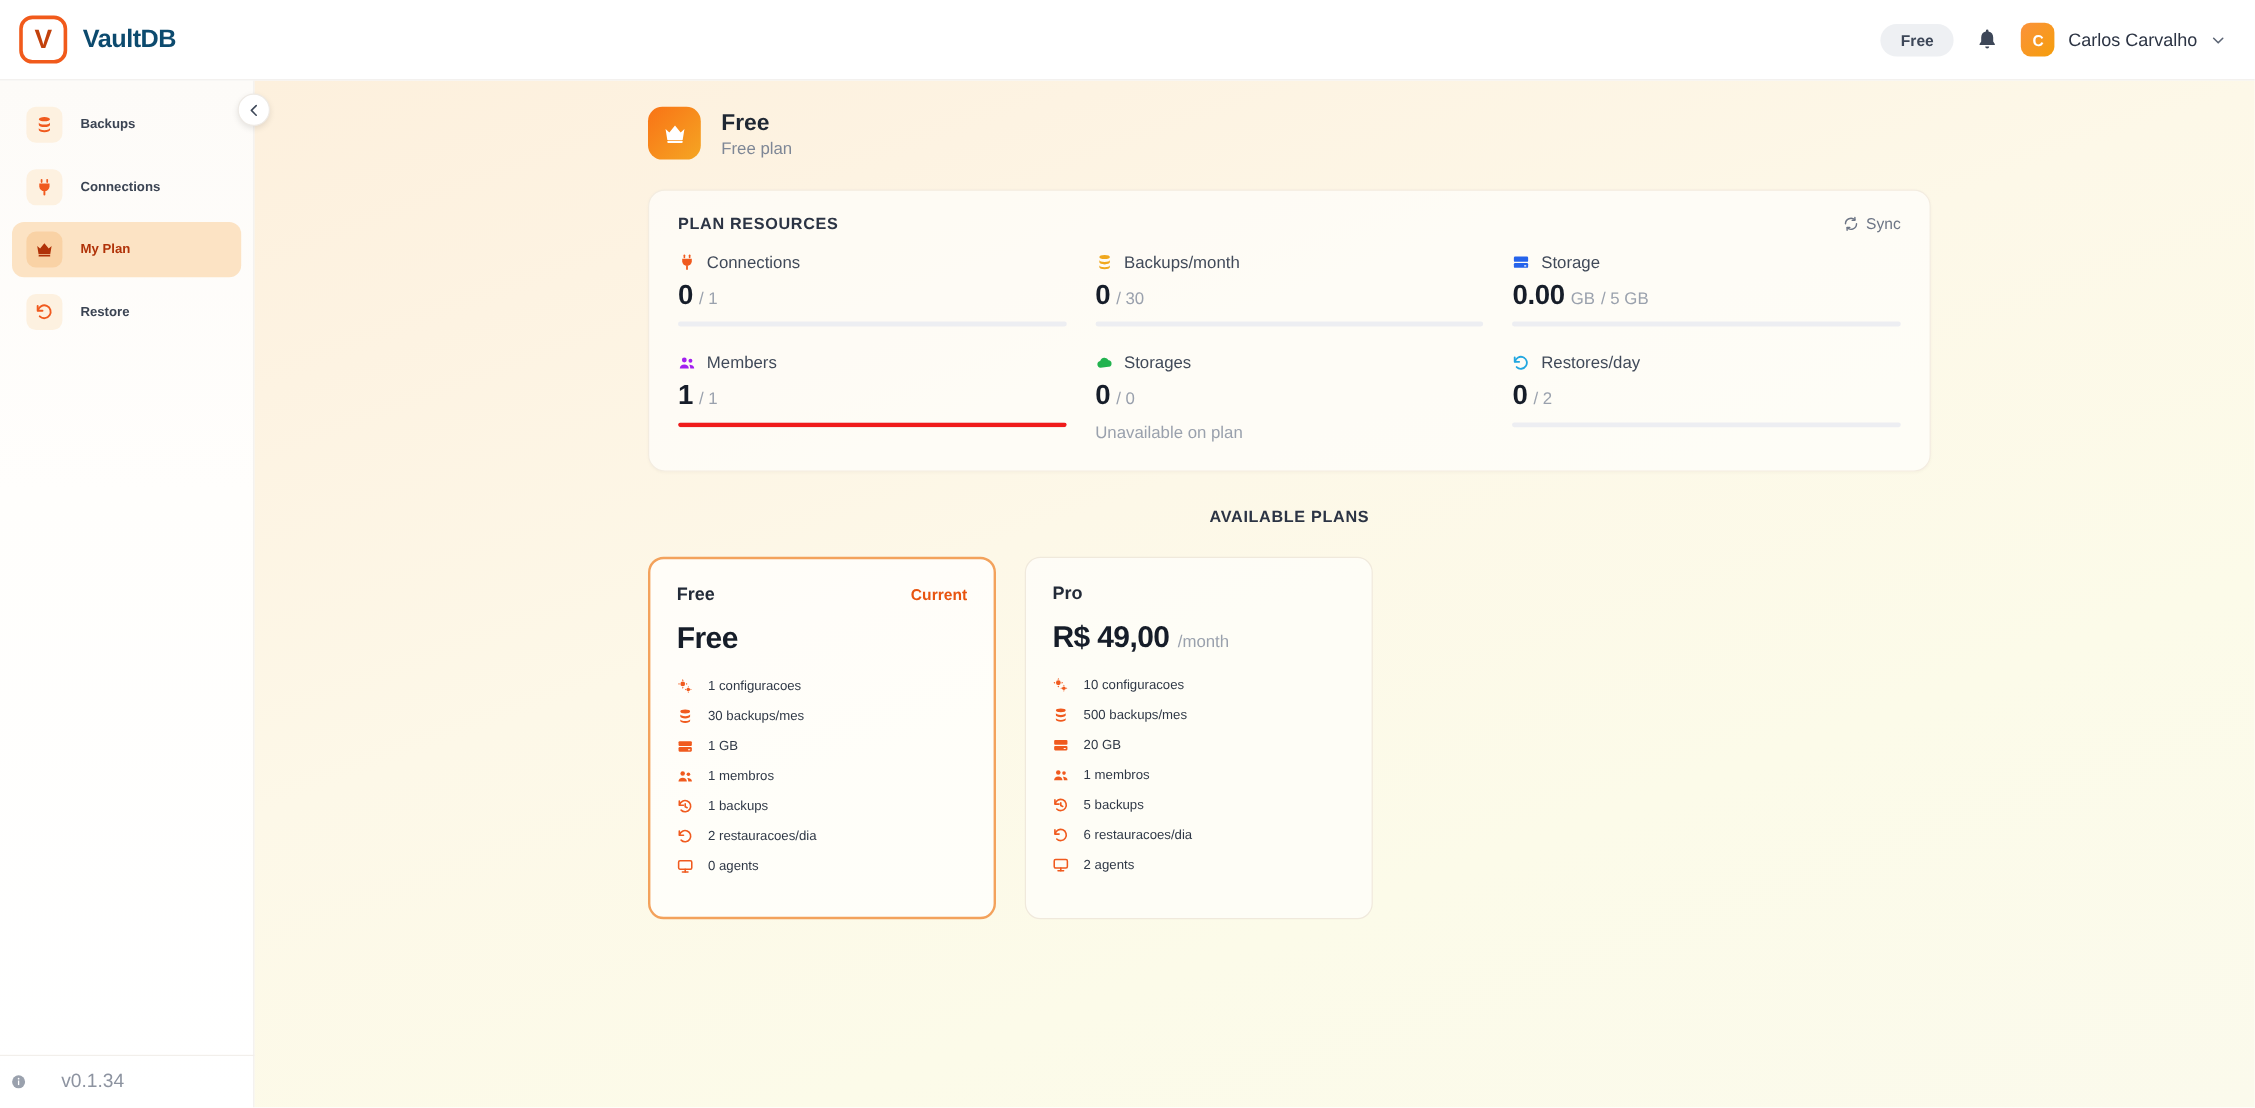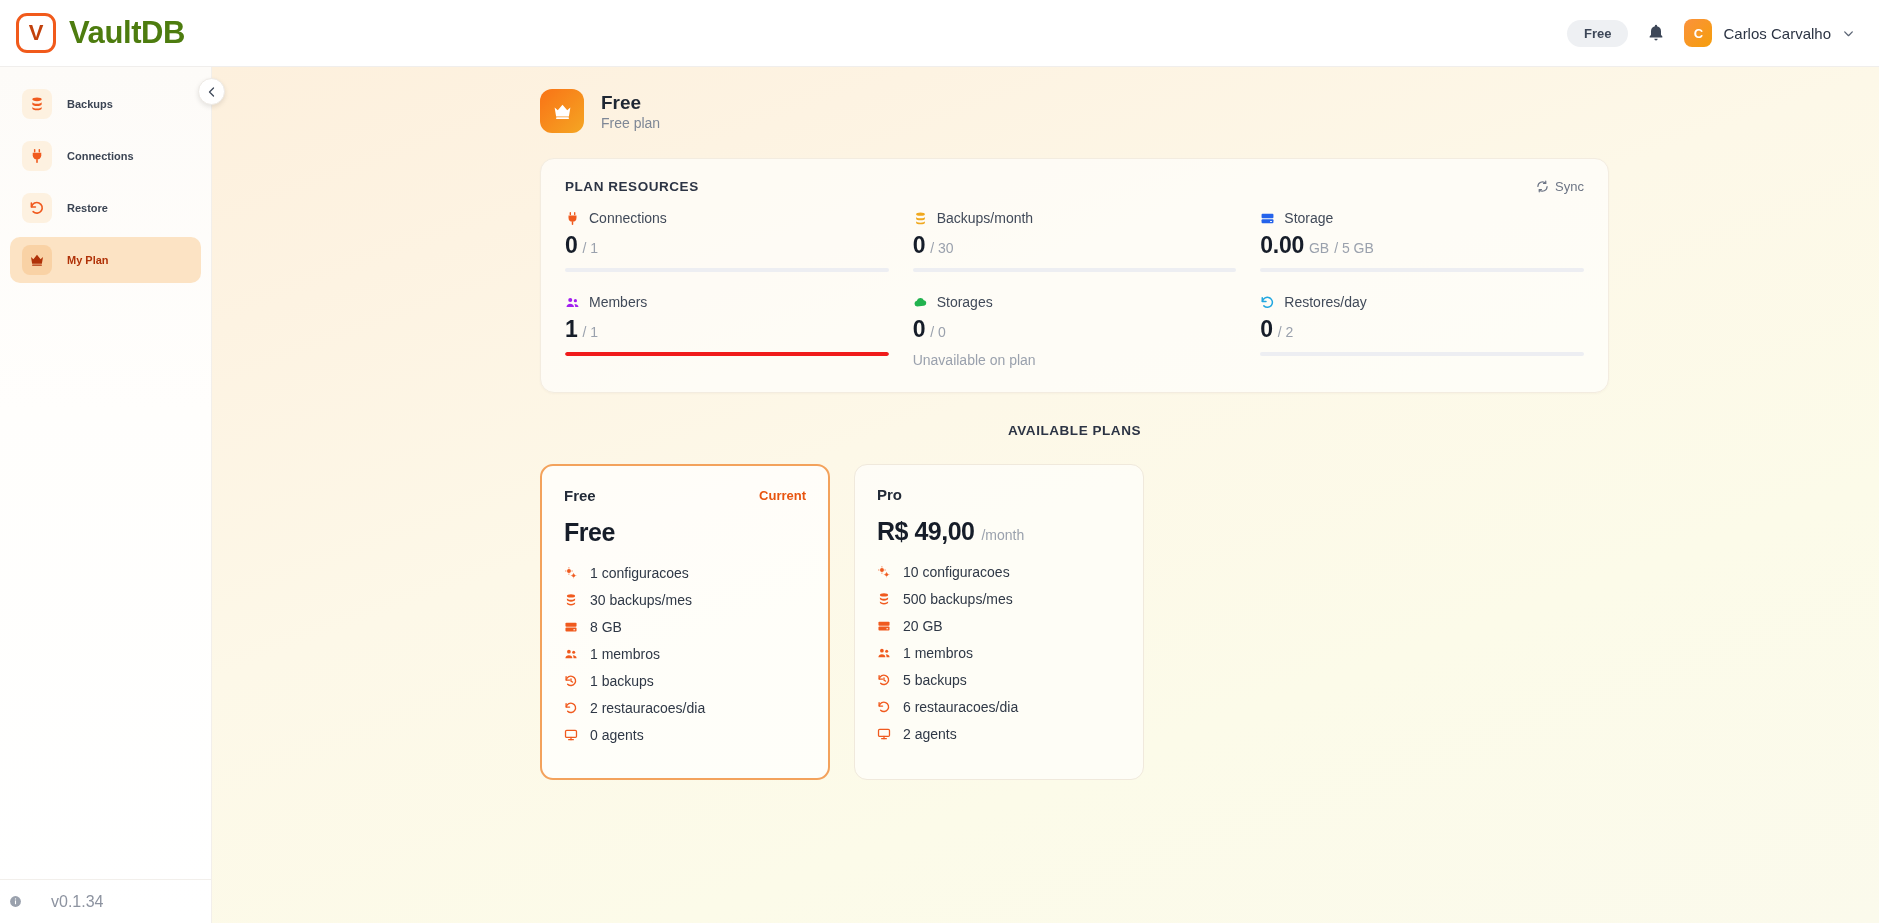--- a/index.html
+++ b/index.html
@@ -26,21 +26,21 @@
     width: 40px; height: 40px; border-radius: 11px;
     border: 3px solid #f15a1b;
     display: flex; align-items: center; justify-content: center;
     background: #ffffff;
   }
   .logo-mark span {
     font-size: 22px; font-weight: bold; color: #c2410c;
     font-family: "Liberation Sans", sans-serif; line-height: 1;
   }
   .brand-name {
-    font-size: 31px; font-weight: bold; color: #4d7c0f;
+    font-size: 21px; font-weight: bold; color: #0c4a6e;
     letter-spacing: -0.4px;
   }
   .topbar-right {
     margin-left: auto; display: flex; align-items: center;
     gap: 18px; padding-right: 24px;
   }
   .plan-pill {
     background: #eef0f3; color: #3d4758;
     font-size: 13px; font-weight: bold;
     padding: 6px 17px; border-radius: 14px;
@@ -192,21 +192,21 @@
   }
   .plan-card.current { border: 2px solid #f3a25c; background: rgba(255,255,255,.72); }
   .pc-top { display: flex; align-items: center; margin-bottom: 14px; }
   .pc-name { font-size: 15px; font-weight: bold; color: #232b38; }
   .pc-current { margin-left: auto; font-size: 13px; font-weight: bold; color: #e8540f; }
   .pc-price { display: flex; align-items: baseline; gap: 7px; margin-bottom: 18px; }
   .pc-amount { font-size: 25px; font-weight: bold; color: #161d29; letter-spacing: -.5px; }
   .pc-period { font-size: 14px; color: #9aa1ad; }
   .feat { display: flex; align-items: center; gap: 12px; margin-bottom: 11px; }
   .feat svg { width: 14px; height: 14px; display: block; flex: none; }
-  .feat span { font-size: 14px; color: #2f3846; }
+  .feat span { font-size: 11px; color: #2f3846; }
 </style>
 </head>
 <body>
 
 <div class="topbar">
   <div class="brand">
     <div class="logo-mark">
       <span>V</span>
     </div>
     <div class="brand-name">VaultDB</div>
@@ -250,38 +250,38 @@
         <svg viewBox="0 0 24 24" fill="#f05a1e">
           <rect x="7.4" y="1.6" width="2.2" height="5" rx="1"></rect>
           <rect x="14.4" y="1.6" width="2.2" height="5" rx="1"></rect>
           <path d="M5.6 7.3h12.8v3.4a6.4 6.4 0 0 1-12.8 0z"></path>
           <rect x="10.8" y="16.4" width="2.4" height="6" rx="1.2"></rect>
         </svg>
       </span>
       <span class="nav-label">Connections</span>
     </div>
 
+    <div class="nav-item active">
+      <span class="nav-ico">
+        <svg viewBox="0 0 24 24" fill="#b03208">
+          <path d="M3 7.5l3.6 3.2L12 4.2l5.4 6.5L21 7.5l-1.7 10.3H4.7z"></path>
+          <rect x="4.7" y="18.6" width="14.6" height="2.1" rx=".8"></rect>
+        </svg>
+      </span>
+      <span class="nav-label">My Plan</span>
+    </div>
+
     <div class="nav-item">
       <span class="nav-ico">
         <svg viewBox="0 0 24 24" fill="none" stroke="#f05a1e" stroke-width="2.4" stroke-linecap="round" stroke-linejoin="round">
           <path d="M4 10a8 8 0 1 1 2.2 7.4"></path>
           <polyline points="3.6 4.4 3.6 10.4 9.6 10.4"></polyline>
         </svg>
       </span>
       <span class="nav-label">Restore</span>
-    </div>
-
-    <div class="nav-item active">
-      <span class="nav-ico">
-        <svg viewBox="0 0 24 24" fill="#b03208">
-          <path d="M3 7.5l3.6 3.2L12 4.2l5.4 6.5L21 7.5l-1.7 10.3H4.7z"></path>
-          <rect x="4.7" y="18.6" width="14.6" height="2.1" rx=".8"></rect>
-        </svg>
-      </span>
-      <span class="nav-label">My Plan</span>
     </div>
 
   </div>
 
   <div class="sb-footer">
     <span>
       <svg class="i-ico" viewBox="0 0 24 24" fill="#9aa1ad">
         <circle cx="12" cy="12" r="10"></circle>
         <rect x="11" y="10" width="2" height="7" fill="#ffffff"></rect>
         <circle cx="12" cy="7.2" r="1.3" fill="#ffffff"></circle>
@@ -491,21 +491,21 @@
           <span>30 backups/mes</span>
         </div>
         <div class="feat">
           <span>
             <svg viewBox="0 0 24 24" fill="#f05a1e">
               <rect x="2.5" y="4.5" width="19" height="7" rx="1.6"></rect>
               <rect x="2.5" y="13" width="19" height="6.5" rx="1.6"></rect>
               <rect x="16" y="16" width="3.2" height="1.6" rx=".6" fill="#fffdf7"></rect>
             </svg>
           </span>
-          <span>8 GB</span>
+          <span>1 GB</span>
         </div>
         <div class="feat">
           <span>
             <svg viewBox="0 0 24 24" fill="#f05a1e">
               <circle cx="8.4" cy="8" r="3.2"></circle>
               <circle cx="16.6" cy="9" r="2.6"></circle>
               <path d="M2.4 19.2c0-3.2 2.7-5.2 6-5.2s6 2 6 5.2z"></path>
               <path d="M15 14.2c3.1 0 6.6 1.3 6.6 5h-5.2c0-1.9-.6-3.6-1.4-5z"></path>
             </svg>
           </span>

